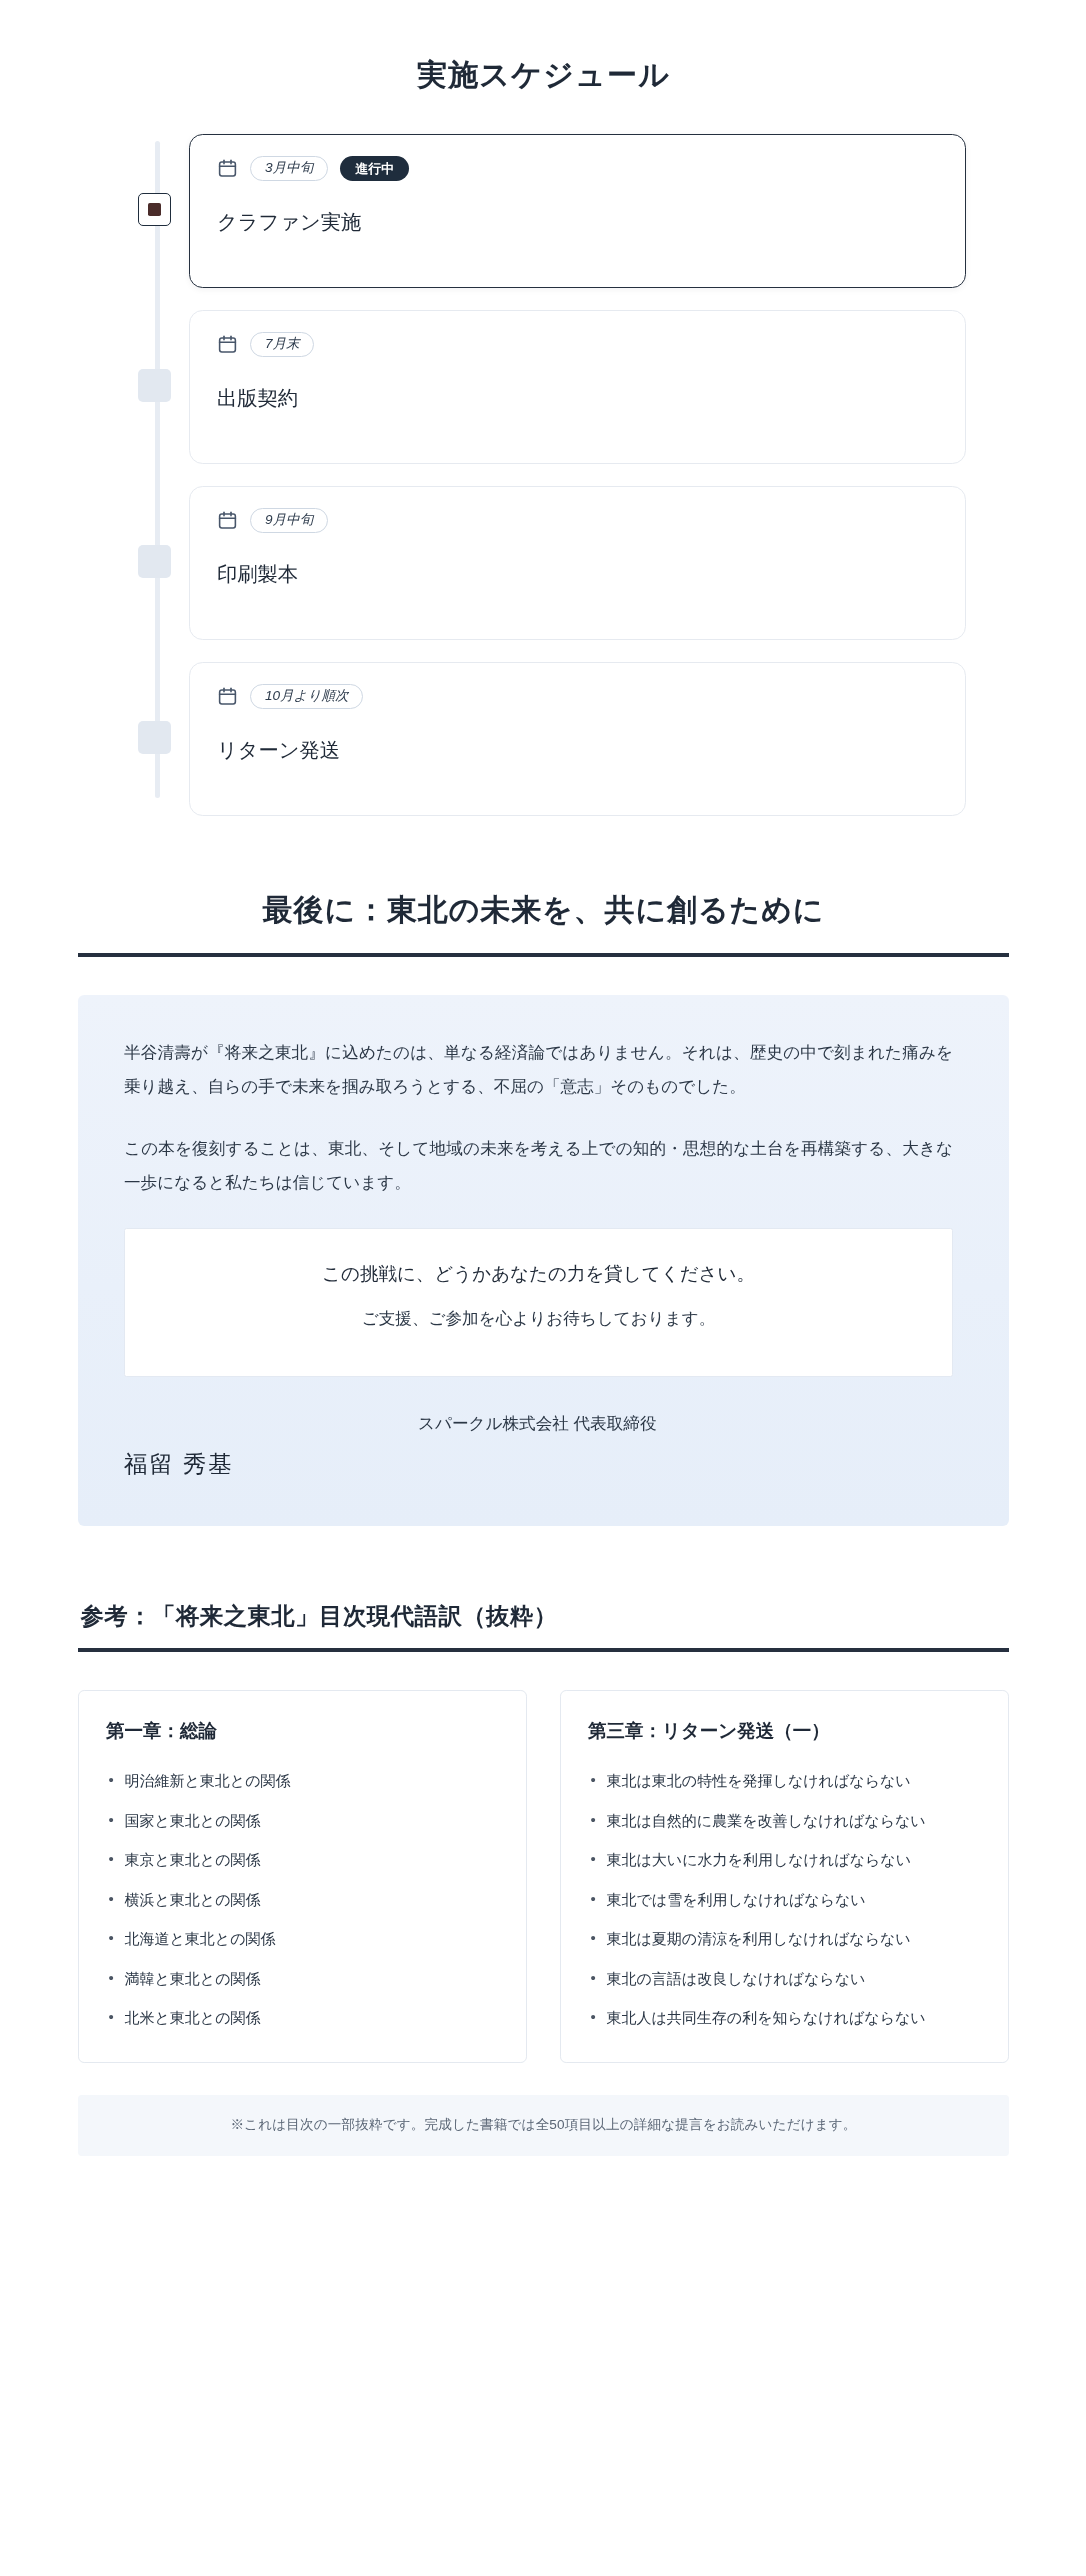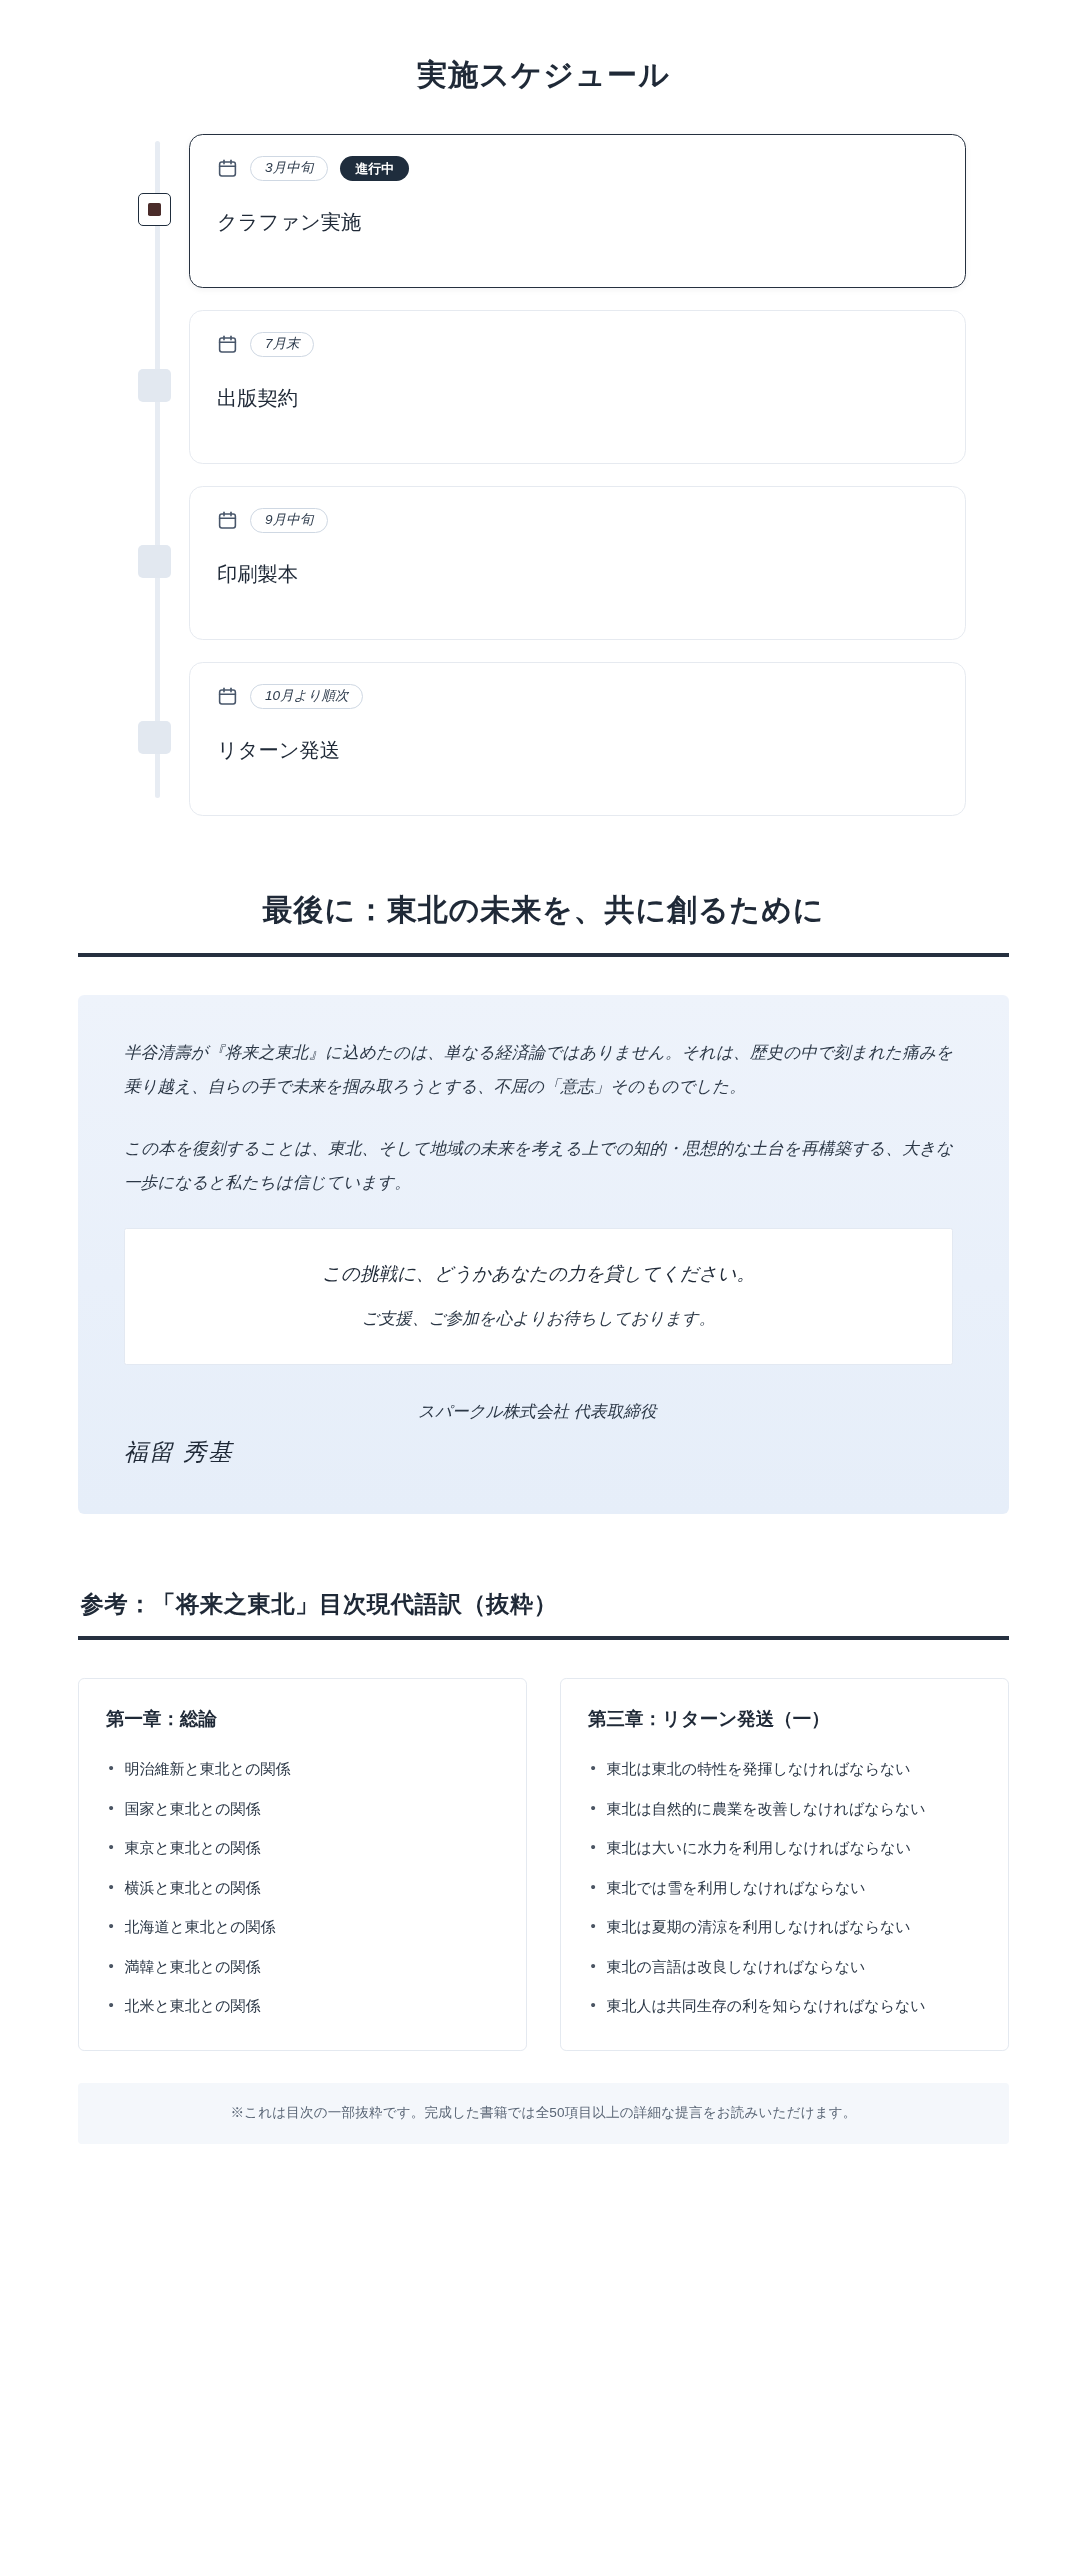--- a/index.html
+++ b/index.html
@@ -140,21 +140,20 @@
   }
   .rule-dark {
     height: 3.7px;
     background: #26303f;
     margin: 0 0 38px 0;
   }
   .closing-card {
     background: linear-gradient(180deg, #eef3fb 0%, #e9f0fa 55%, #e6eef9 100%);
     border-radius: 6.2px;
     padding: 41px 56px 46px 46px;
-    font-style: italic;
   }
   .closing-p {
     font-size: 16.6px;
     line-height: 2.05;
     color: #2b3746;
     margin: 0 0 28px 0;
     text-align: justify;
   }
   .closing-inner {
     background: #ffffff;
@@ -165,21 +164,21 @@
     margin: 6.2px 0 36px 0;
   }
   .closing-inner-1 {
     font-size: 18.5px;
     color: #1f2937;
     margin: 0 0 22px 0;
   }
   .closing-inner-2 {
     font-size: 16.6px;
     color: #2b3746;
-    margin: 0;
+    margin: 12px;
   }
   .sign-company {
     text-align: center;
     font-size: 16.6px;
     color: #2b3746;
     margin: 0 2.5px 13.6px 0;
   }
   .sign-name {
     text-align: left;
     font-size: 23.4px;

